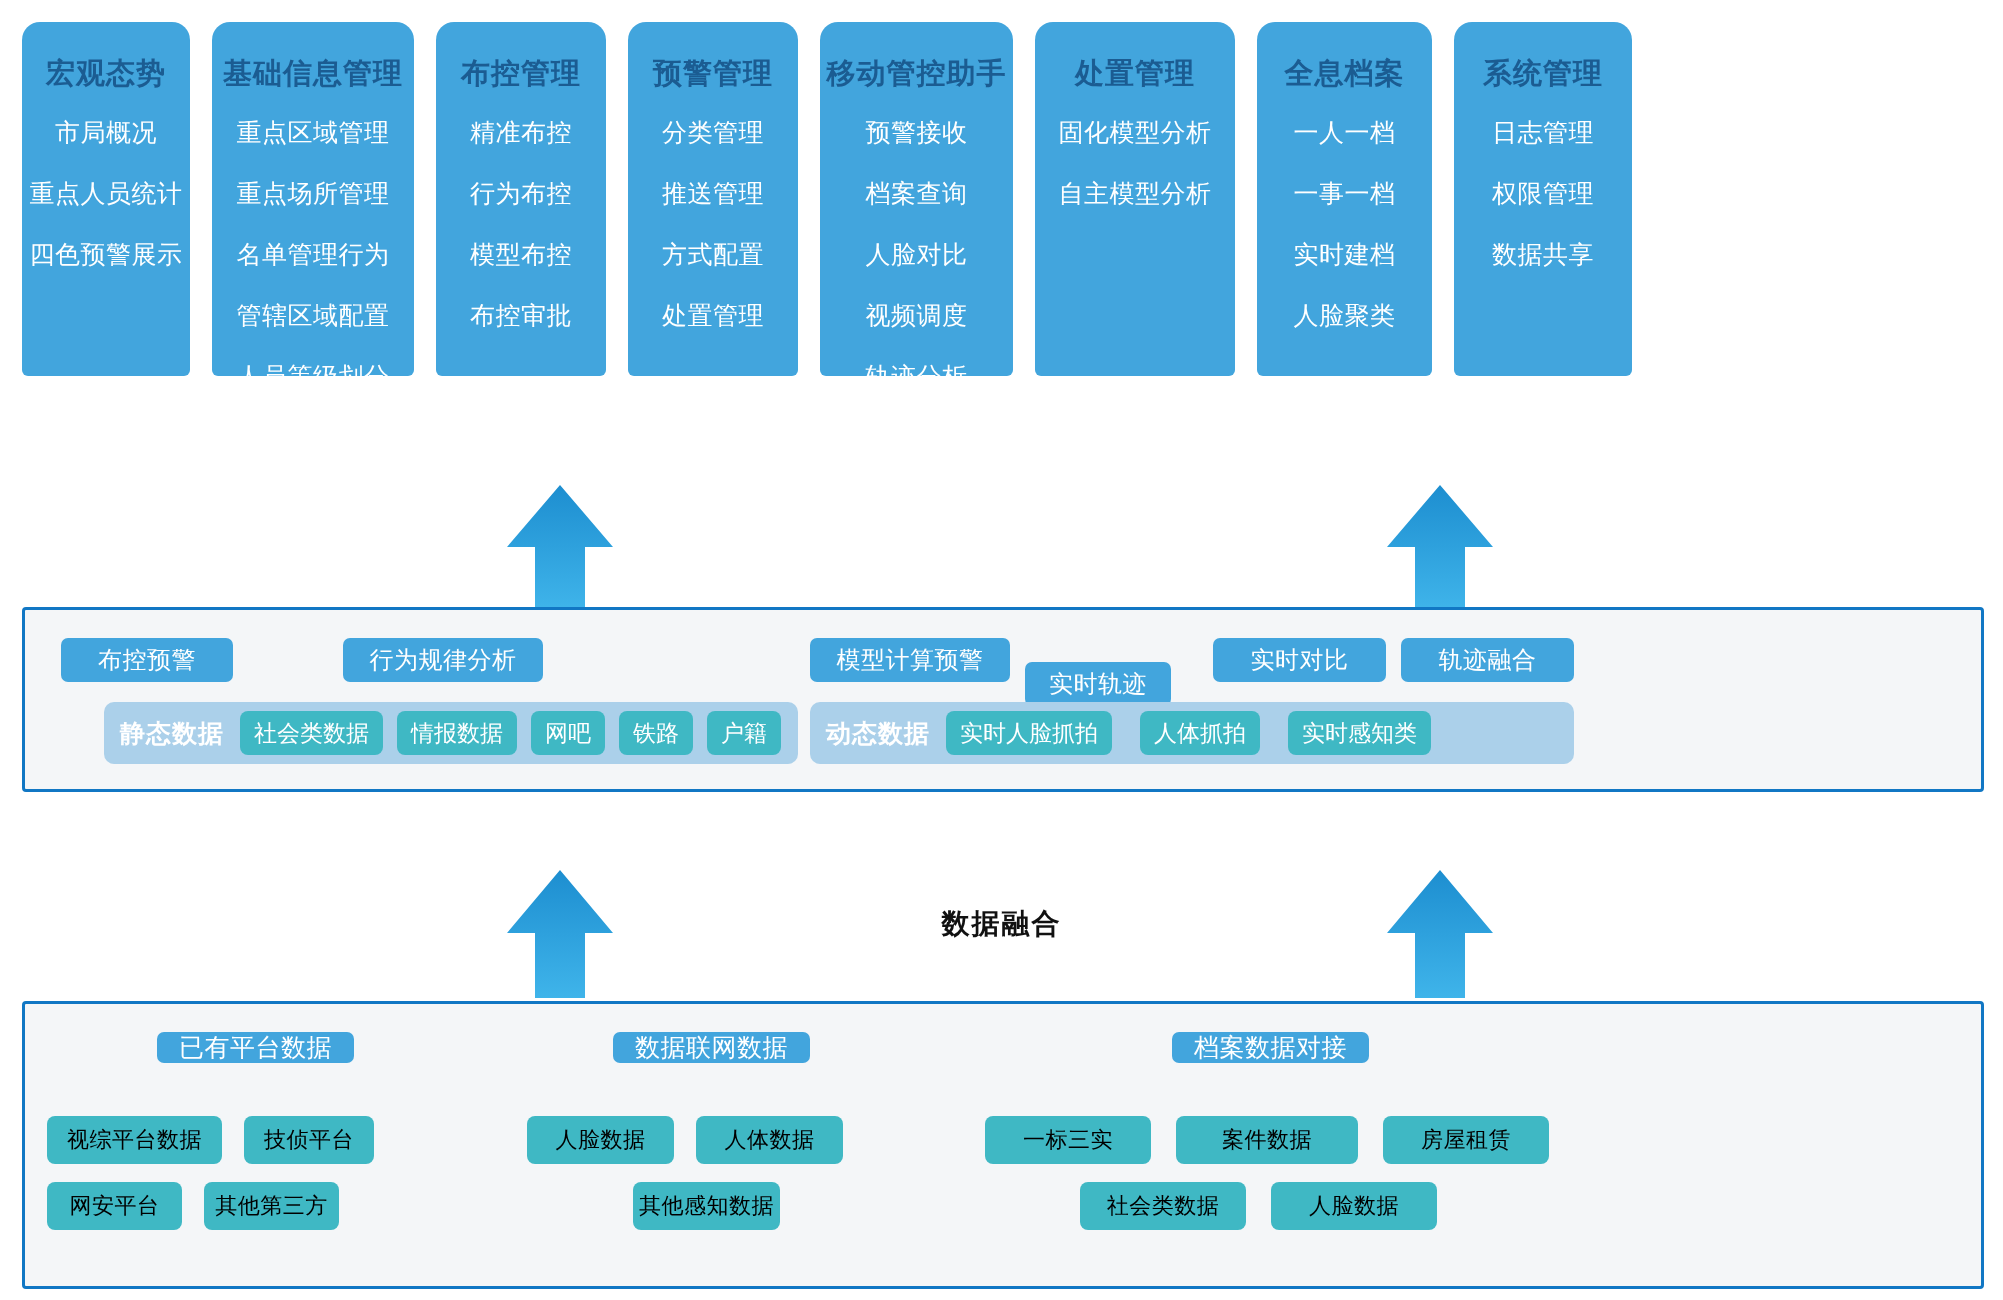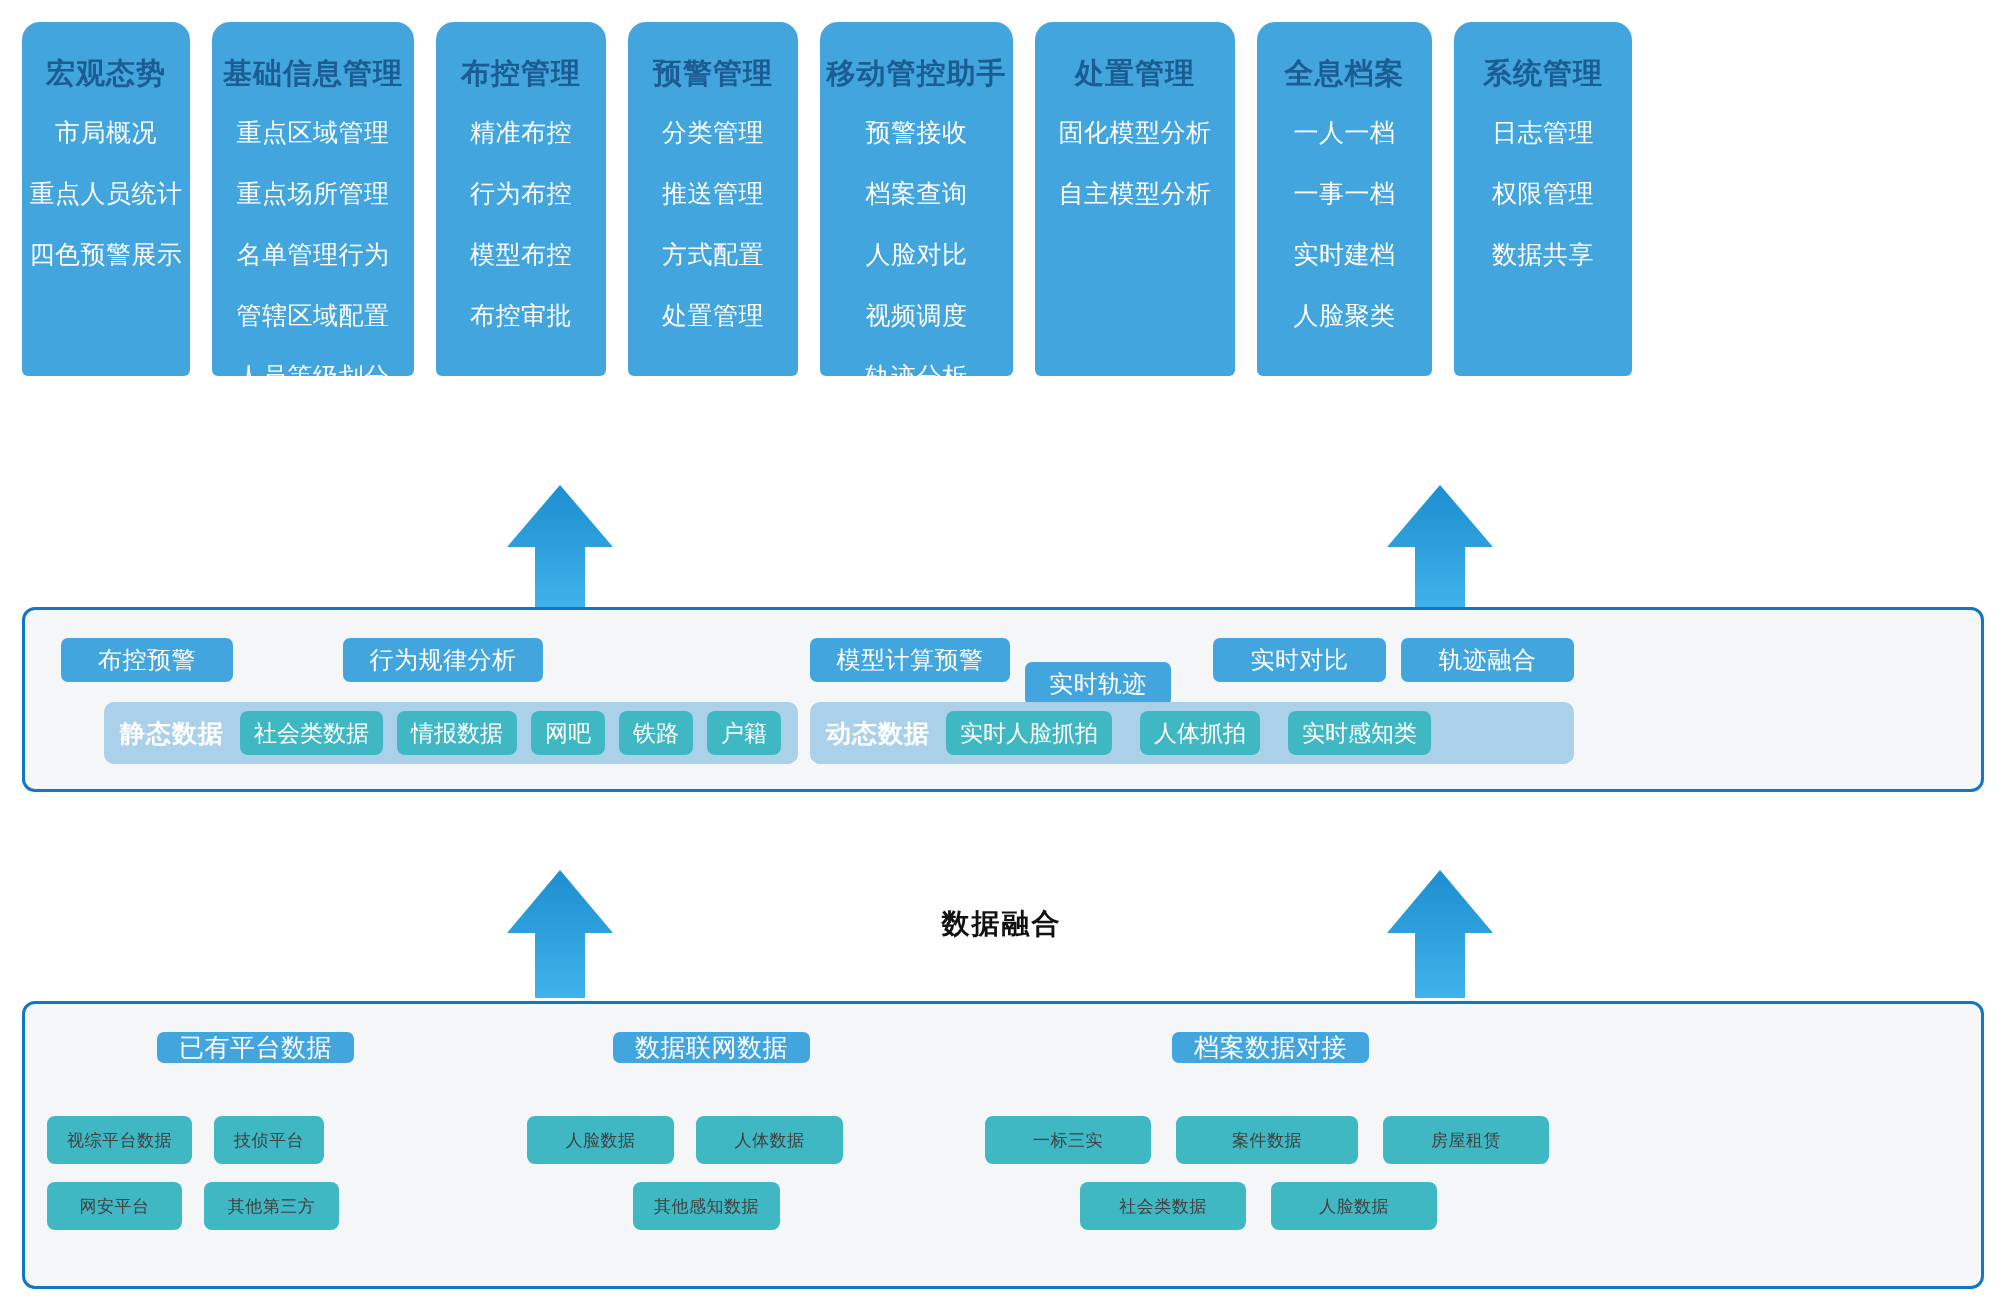--- a/index.html
+++ b/index.html
@@ -65,21 +65,21 @@
   .w-c5 { width: 200px; }
   .w-c6 { width: 175px; }
   .w-c7 { width: 178px; }
 
   
   .band {
     position: absolute;
     box-sizing: border-box;
     background: #f4f6f8;
     border: 3px solid #1177c4;
-    border-radius: 13px;
+    border-radius: 4px;
   }
   #mid-band {
     left: 22px;
     top: 607px;
     width: 1962px;
     height: 185px;
   }
   .mid-inner {
     position: relative;
     width: 100%;
@@ -168,22 +168,22 @@
     padding: 0 22px;
     letter-spacing: 0.5px;
   }
   .src-row {
     position: absolute;
     display: flex;
   }
   .src-chip {
     background: #3fb8c4;
     border-radius: 8px;
-    color: #404040;
-    font-size: 17px;
+    color: #000000;
+    font-size: 22px;
     height: 48px;
     display: flex;
     align-items: center;
     justify-content: center;
     white-space: nowrap;
     padding: 0 20px;
     margin-right: 22px;
     letter-spacing: 0.5px;
   }
   .src-chip:last-child { margin-right: 0; }

